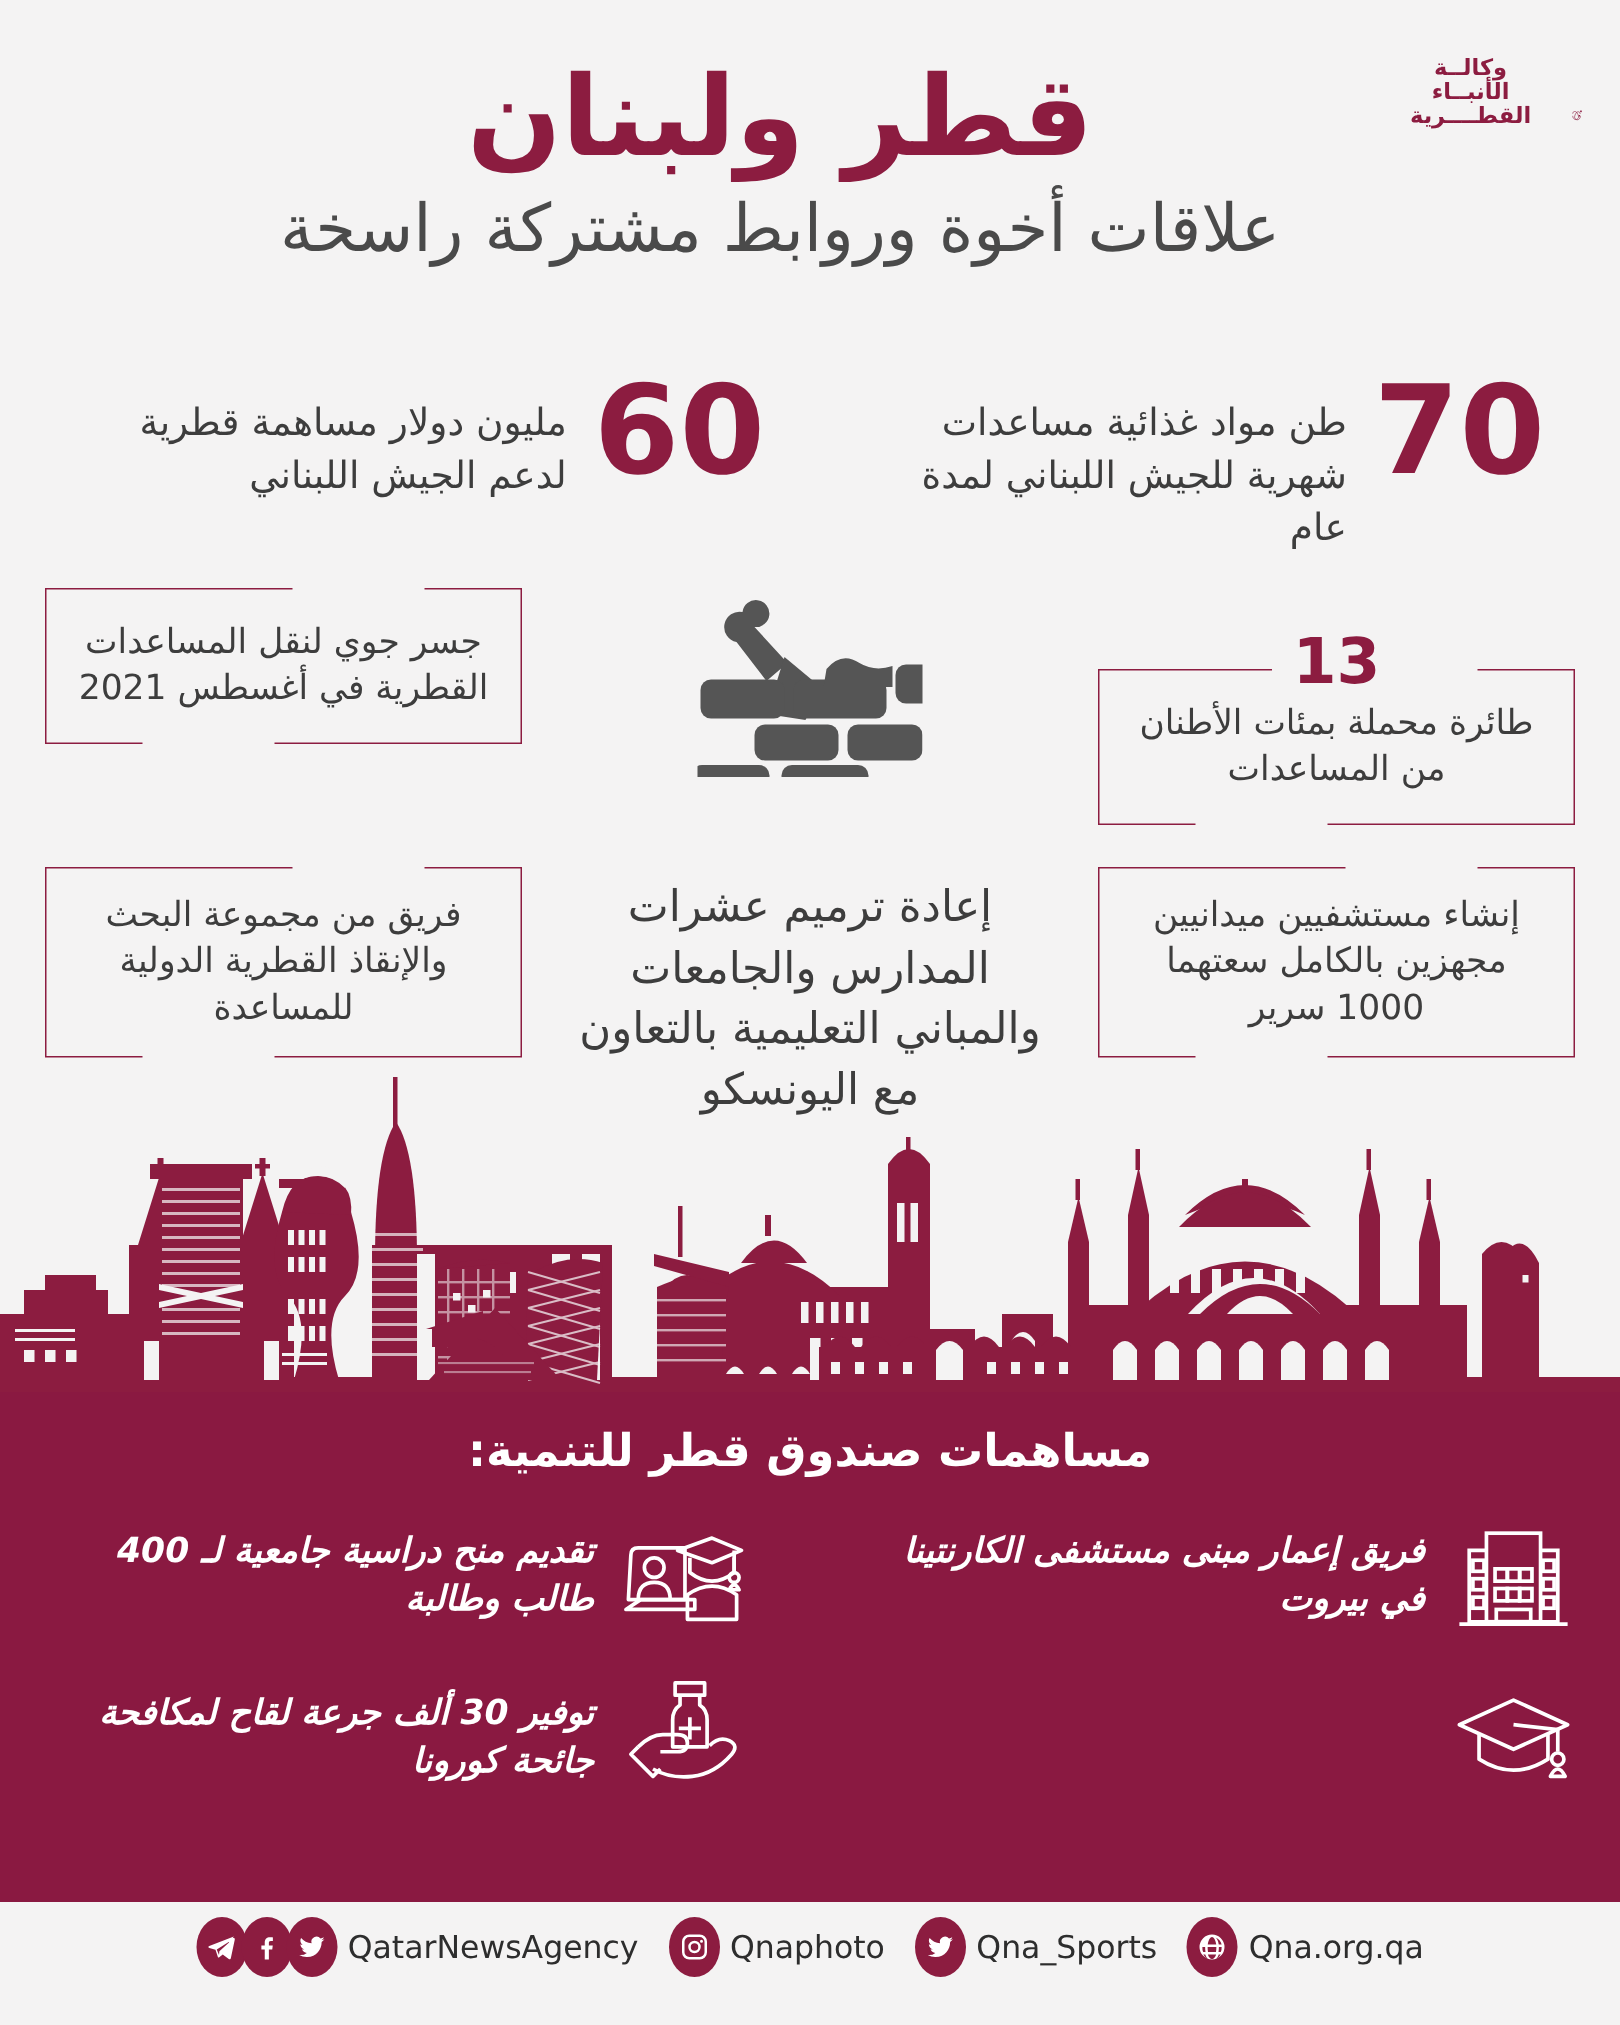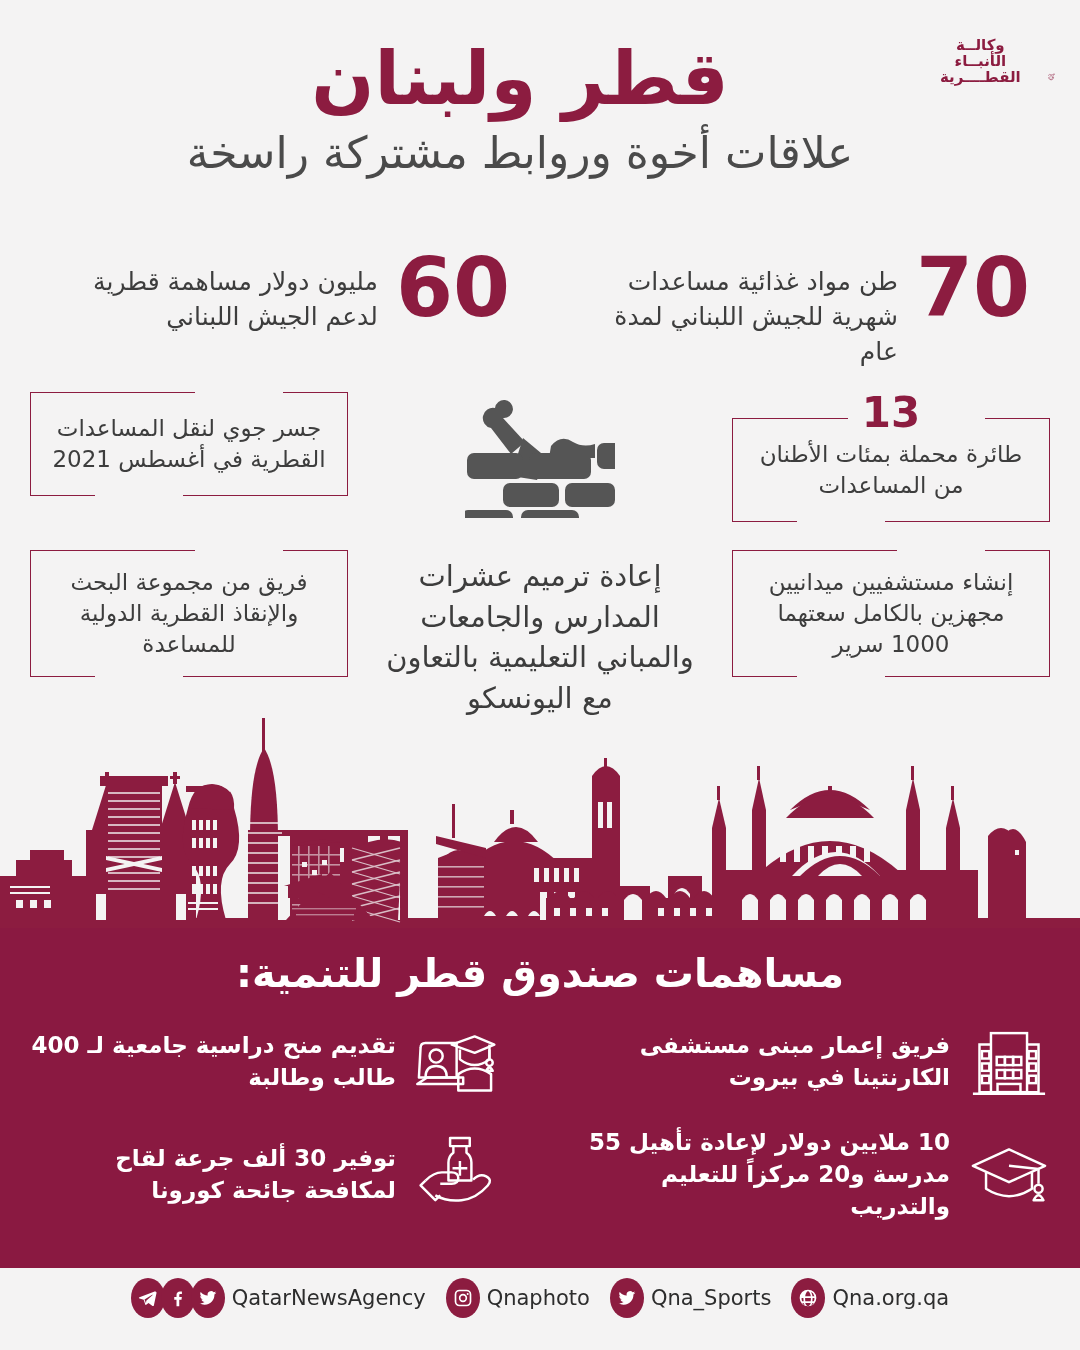--- a/index.html
+++ b/index.html
@@ -165,20 +165,21 @@
     z-index: 3;
   }
   .plane-number {
     color: #8c1c40;
     font-size: 42px;
     font-weight: bold;
     line-height: 1;
     background: #f4f3f3;
     display: inline-block;
     padding: 0 14px;
+    margin-top: 28px;
   }
 
   .brick-icon { width: 150px; height: 120px; margin-top: 6px; }
 
   .mid-text {
     color: #3d3d3d;
     font-size: 29px;
     line-height: 1.4;
     text-align: center;
     margin-top: 6px;
@@ -200,21 +201,21 @@
     top: 928px;
     right: 0;
     left: 0;
     width: 1080px;
     height: 340px;
     background: #8a1941;
     color: #ffffff;
   }
   .band-title {
     text-align: center;
-    font-size: 40px;
+    font-size: 30px;
     font-weight: bold;
     padding-top: 22px;
     letter-spacing: 0.5px;
   }
   .band-grid {
     margin-top: 22px;
     padding: 0 28px;
   }
   .band-row {
     display: flex;
@@ -222,20 +223,21 @@
     align-items: center;
   }
   .band-row.r2 { margin-top: 22px; }
 
   .band-item {
     display: flex;
     align-items: center;
     gap: 16px;
     width: 470px;
     justify-content: flex-start;
+    font-style: italic;
   }
   .band-icon {
     flex: 0 0 auto;
     width: 86px;
     height: 86px;
     display: flex;
     align-items: center;
     justify-content: center;
   }
   .band-icon svg { width: 82px; height: 82px; }
@@ -731,21 +733,20 @@
         <div class="band-item">
           <div class="band-icon">
             <svg viewBox="0 0 100 100" fill="none" stroke="#ffffff" stroke-width="3" stroke-linejoin="round">
               <path d="M6 40 L50 20 L94 40 L50 60 z"></path>
               <path d="M22 48 l0 20 q28 18 56 0 l0 -20"></path>
               <path d="M50 40 L86 44 L86 62"></path>
               <circle cx="86" cy="68" r="5"></circle>
               <path d="M80 82 q6 -12 12 0 z"></path>
             </svg>
           </div>
-          <div class="band-text">10 ملايين دولار لإعادة تأهيل 55 مدرسة و20 مركزاً للتعليم والتدريب</div>
         </div>
 
         <div class="band-item">
           <div class="band-icon">
             <svg viewBox="0 0 100 100" fill="none" stroke="#ffffff" stroke-width="3" stroke-linejoin="round">
               <rect x="44" y="6" width="24" height="10"></rect>
               <path d="M48 16 l0 8 q-6 4 -6 12 l0 22 l28 0 l0 -22 q0 -8 -6 -12 l0 -8"></path>
               <path d="M56 34 l0 18 M47 43 l18 0"></path>
               <path d="M14 58 q10 -10 20 -10 l12 0 q8 0 8 7 q0 7 -8 7 l-14 0"></path>
               <path d="M26 76 q14 8 32 6 q18 -2 32 -18 q6 -7 -2 -11 q-8 -4 -16 4"></path>

